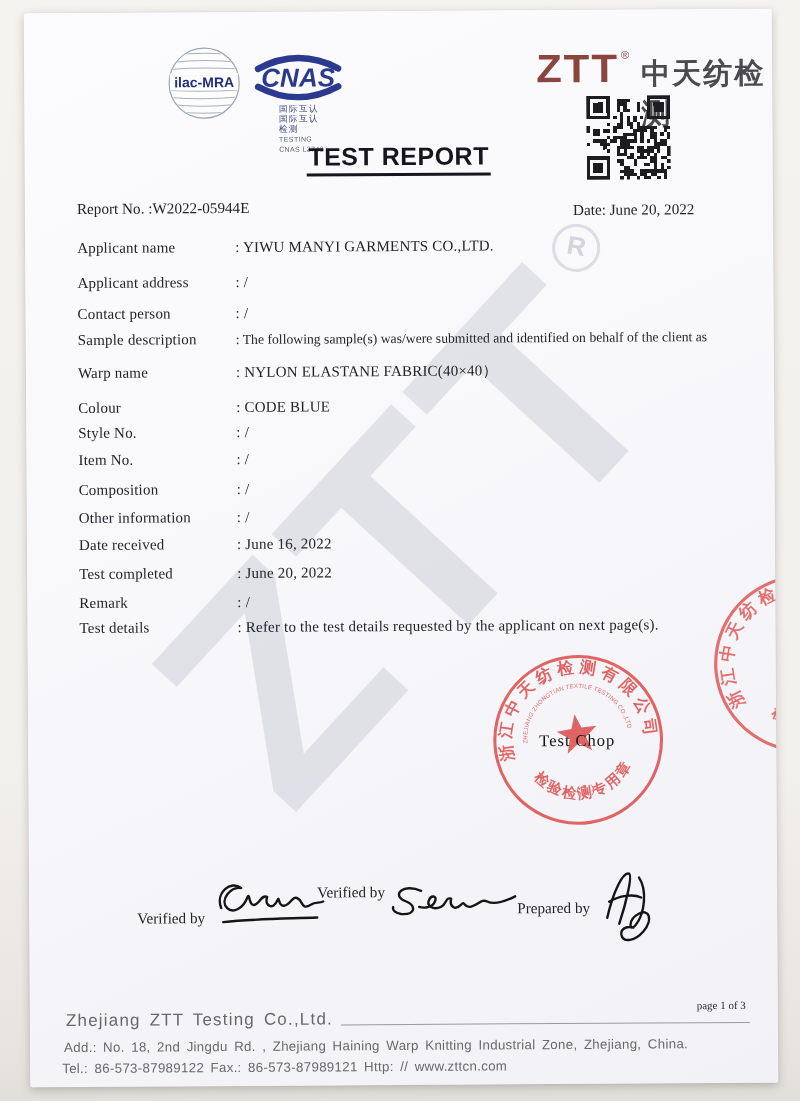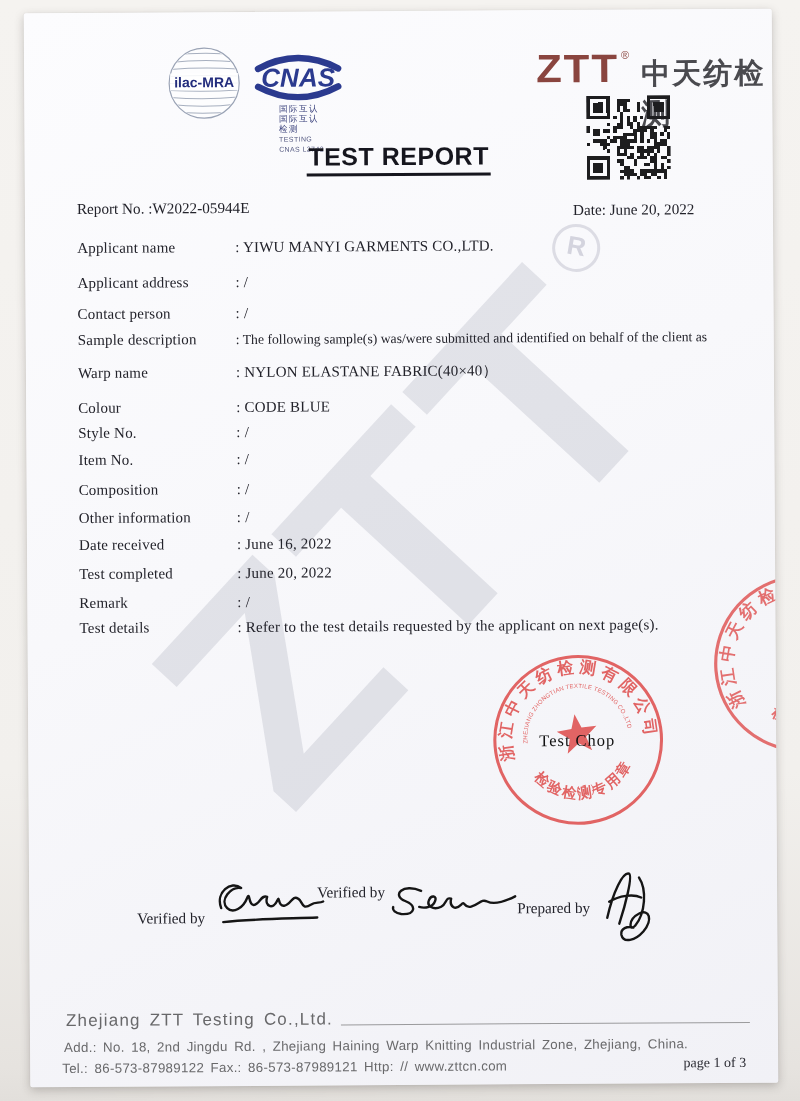--- a/index.html
+++ b/index.html
@@ -69,21 +69,21 @@
   .sig path{fill:none;stroke:#151515;stroke-width:2.4px;stroke-linecap:round;stroke-linejoin:round;}
   .sig-approved{left:178px;top:862px;width:125px;height:66px;}
   .sig-verified{left:356px;top:868px;width:140px;height:55px;}
   .sig-prepared{left:560px;top:852px;width:80px;height:95px;}
   
   .f-company-row{position:absolute;left:36px;right:28px;top:998px;display:flex;align-items:flex-end;z-index:2;}
   .f-company{font-family:"Liberation Sans",sans-serif;font-size:17px;color:#68686a;letter-spacing:1.2px;word-spacing:3px;white-space:nowrap;}
   .f-line{flex:1;border-bottom:1.5px solid #9a9a9c;margin:0 0 4px 8px;}
   .f-address{position:absolute;left:34px;top:1027px;font-family:"Liberation Sans",sans-serif;font-size:13.3px;color:#69696b;letter-spacing:.3px;word-spacing:2.5px;white-space:nowrap;z-index:2;}
   .f-contact{position:absolute;left:32px;top:1048px;font-family:"Liberation Sans",sans-serif;font-size:13.3px;color:#69696b;letter-spacing:.3px;word-spacing:2.5px;white-space:nowrap;z-index:2;}
-  .f-page{position:absolute;right:32px;top:1046px;font-size:14px;color:#2b2b33;z-index:2;}
+  .f-page{position:absolute;right:32px;top:990px;font-size:11px;color:#2b2b33;z-index:2;}
 </style>
 </head>
 <body>
 
 <div class="paper">
 
   <div class="wm-ztt">ZTT</div>
   <div class="wm-reg">R</div>
 
 

